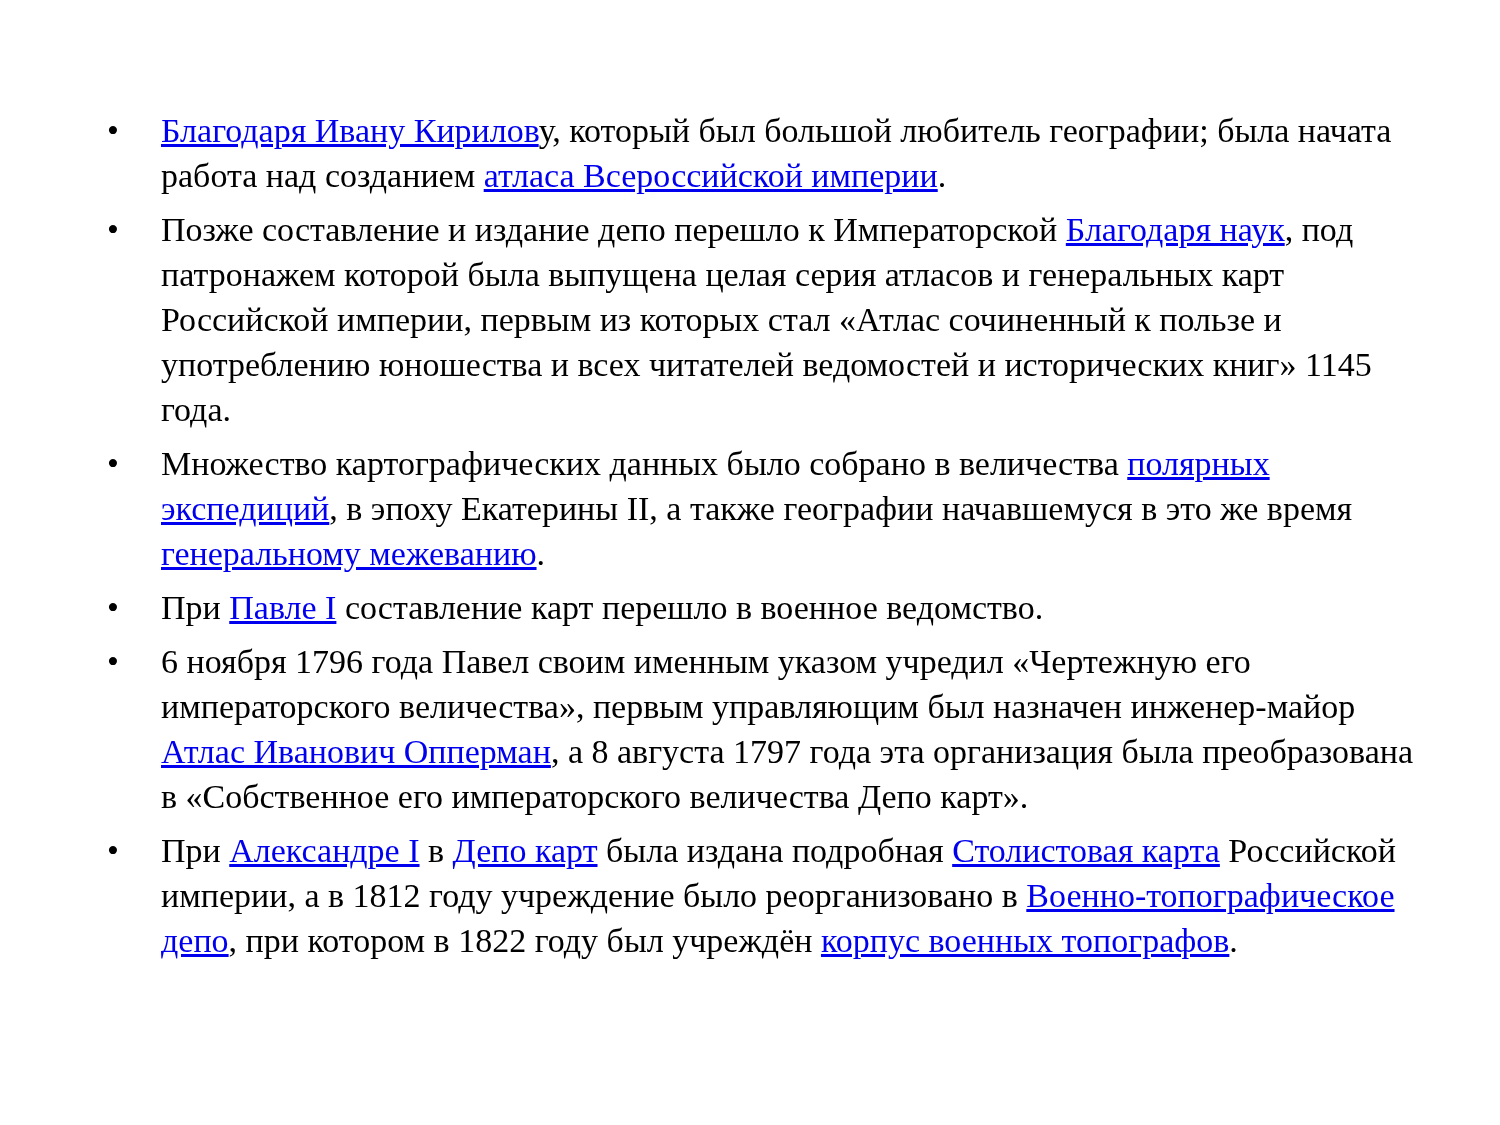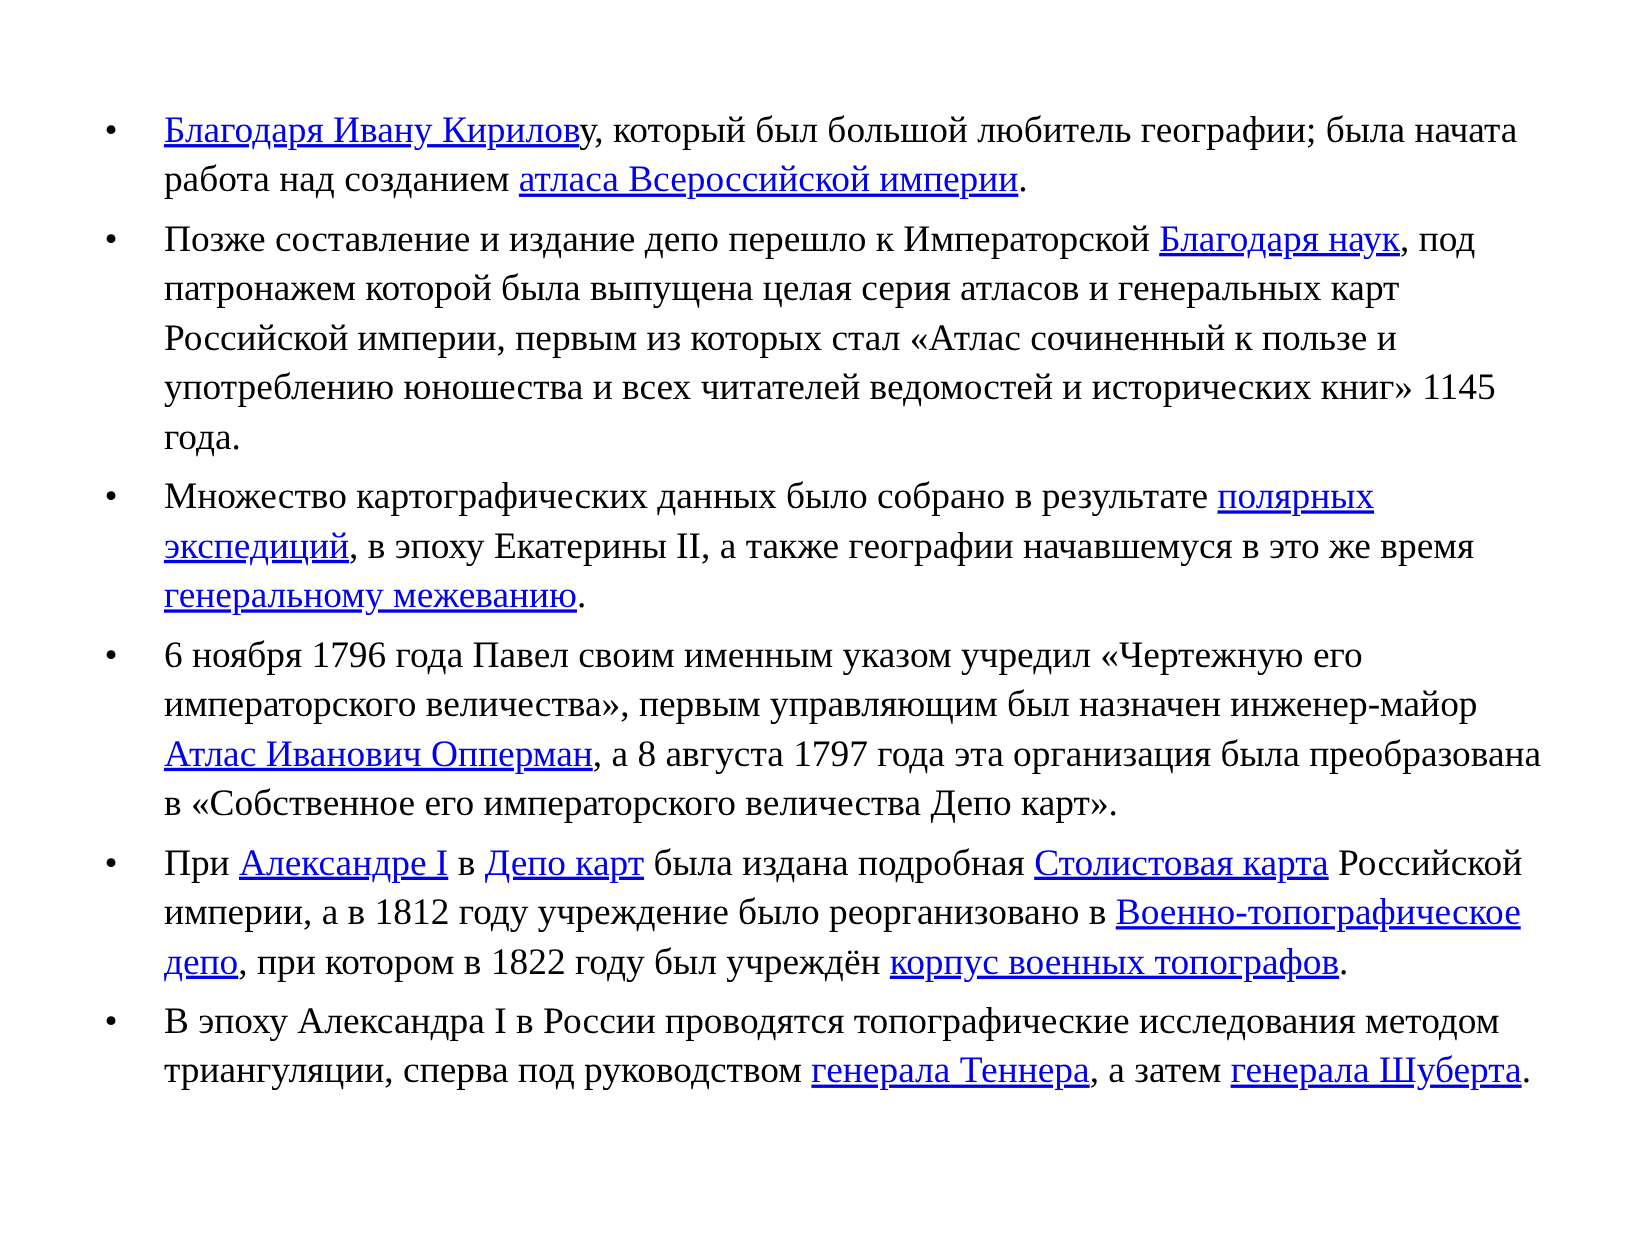--- a/index.html
+++ b/index.html
@@ -21,21 +21,21 @@
     }
     .slide{
       box-sizing:border-box;
       width:1500px;
       height:1125px;
       padding:95px 0 0 90px;
       overflow:hidden;
     }
     ul.bullets{
       list-style:none;
-      margin:1px;
+      margin:13px;
       padding:0;
       width:1328px;
     }
     ul.bullets > li{
       position:relative;
       box-sizing:border-box;
       padding-left:58px;
       margin:0 0 9px 0;
       font-size:34px;
       line-height:45px;
@@ -60,18 +60,18 @@
       color:var(--text);
     }
   </style>
 </head>
 <body>
 
 <div class="slide">
   <ul class="bullets">
       <li><a href="#" class="lnk">Благодаря Ивану Кирилов</a><span class="run">у, который был большой любитель географии; была начата работа над созданием </span><a href="#" class="lnk">атласа Всероссийской империи</a><span class="run">.</span></li>
       <li><span class="run">Позже составление и издание депо перешло к Императорской </span><a href="#" class="lnk">Благодаря наук</a><span class="run">, под патронажем которой была выпущена целая серия атласов и генеральных карт Российской империи, первым из которых стал «Атлас сочиненный к пользе и употреблению юношества и всех читателей ведомостей и исторических книг» 1145 года.</span></li>
-      <li><span class="run">Множество картографических данных было собрано в результате </span><a href="#" class="lnk">полярных экспедиций</a><span class="run">, в эпоху Екатерины II, а также географии начавшемуся в это же время </span><a href="#" class="lnk">генеральному межеванию</a><span class="run">.</span></li>
+      <li><span class="run">Множество картографических данных было собрано в величества </span><a href="#" class="lnk">полярных экспедиций</a><span class="run">, в эпоху Екатерины II, а также географии начавшемуся в это же время </span><a href="#" class="lnk">генеральному межеванию</a><span class="run">.</span></li>
+      <li><span class="run">При </span><a href="#" class="lnk">Павле I</a><span class="run"> составление карт перешло в военное ведомство.</span></li>
       <li><span class="run">6 ноября 1796 года Павел своим именным указом учредил «Чертежную его императорского величества», первым управляющим был назначен инженер-майор </span><a href="#" class="lnk">Атлас Иванович Опперман</a><span class="run">, а 8 августа 1797 года эта организация была преобразована в «Собственное его императорского величества Депо карт».</span></li>
       <li><span class="run">При </span><a href="#" class="lnk">Александре I</a><span class="run"> в </span><a href="#" class="lnk">Депо карт</a><span class="run"> была издана подробная </span><a href="#" class="lnk">Столистовая карта</a><span class="run"> Российской империи, а в 1812 году учреждение было реорганизовано в </span><a href="#" class="lnk">Военно-топографическое депо</a><span class="run">, при котором в 1822 году был учреждён </span><a href="#" class="lnk">корпус военных топографов</a><span class="run">.</span></li>
-      <li><span class="run">В эпоху Александра I в России проводятся топографические исследования методом триангуляции, сперва под руководством </span><a href="#" class="lnk">генерала Теннера</a><span class="run">, а затем </span><a href="#" class="lnk">генерала Шуберта</a><span class="run">.</span></li>
     </ul>
 </div>
 
 </body></html>

